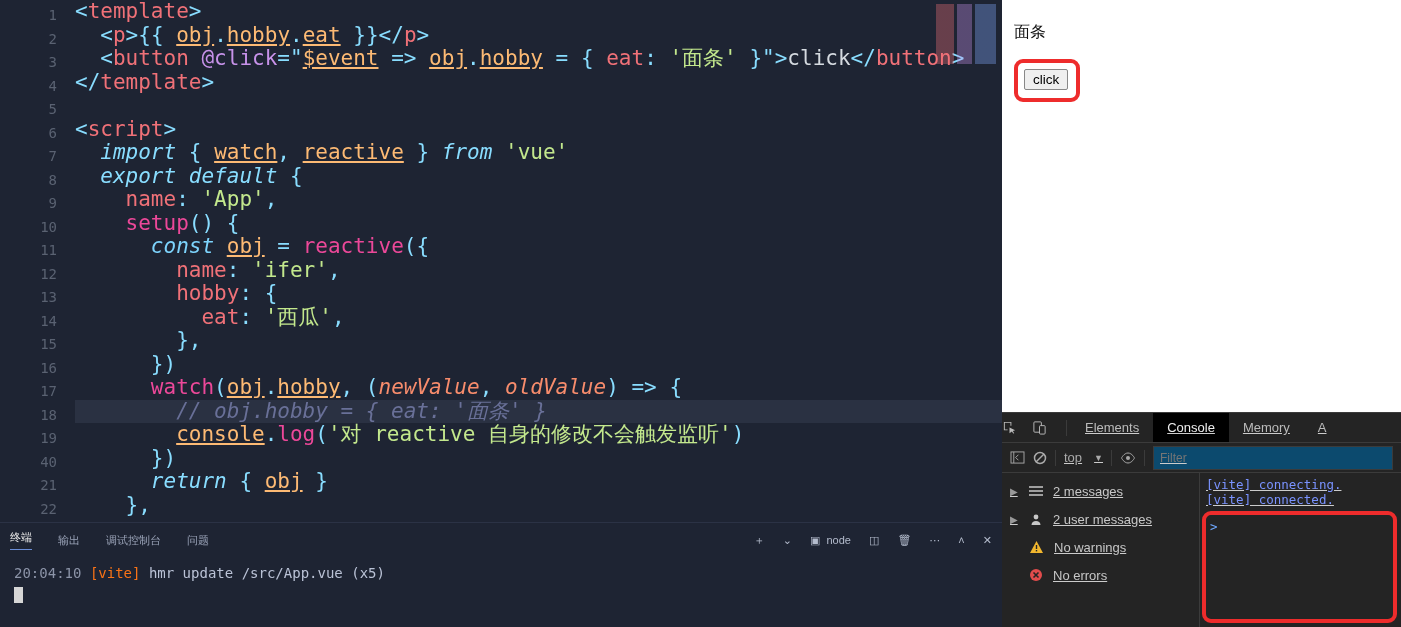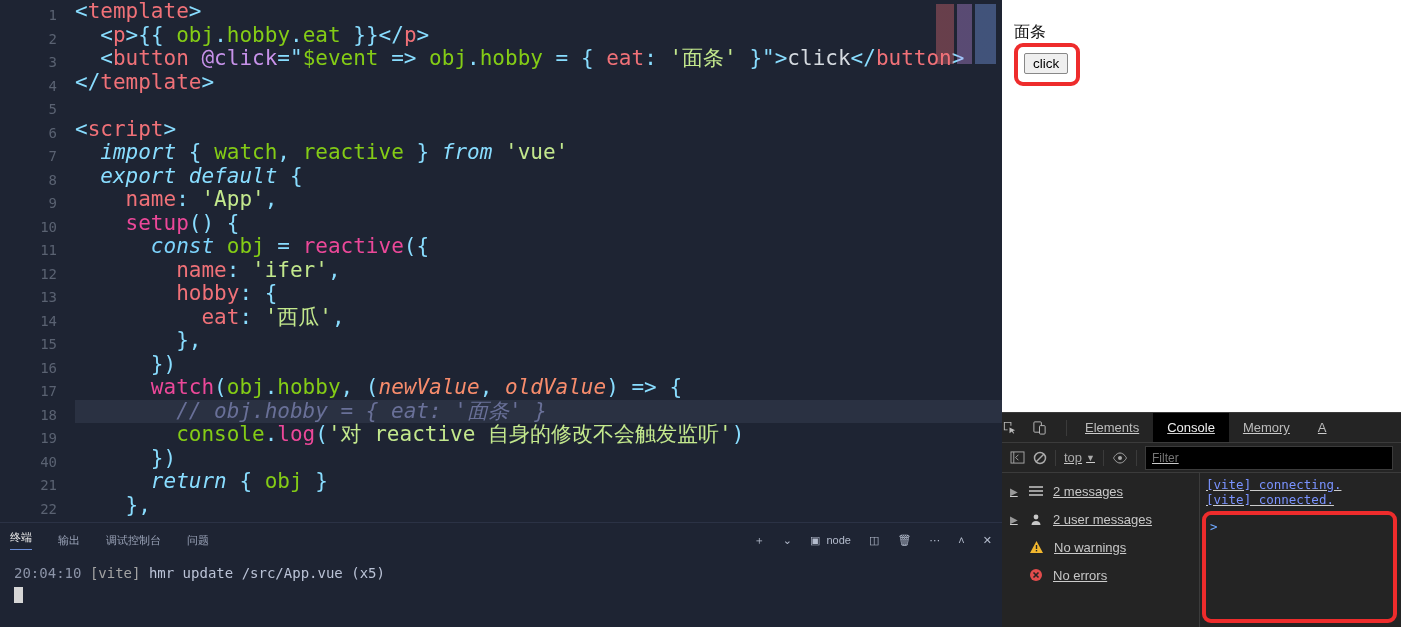--- a/index.html
+++ b/index.html
@@ -10,57 +10,57 @@
   .gutter { width:75px; text-align:right; padding-right:18px; padding-top:4px; color:#5a6272; font-size:14px; line-height:23.5px; user-select:none; background:#1e2433; }
   .code { flex:1; padding-top:0; font-size:21px; line-height:23.5px; white-space:pre; background:#1e2433; position:relative; }
   .code .row { position:relative; height:23.5px; }
   .code .row.hl { background:#2a3142; }
   .tok-tag { color:#f07178; }
   .tok-attr { color:#c792ea; }
   .tok-op { color:#89ddff; }
   .tok-str { color:#c3e88d; }
   .tok-kw { color:#7dd3fc; font-style:italic; }
   .tok-kw2 { color:#89ddff; font-style:italic; }
-  .tok-var { color:#84cc16; }
+  .tok-var { color:#fdba74;text-decoration:underline; }
   .tok-prop { color:#f07178; }
   .tok-fn { color:#ec4899; }
   .tok-param { color:#f78c6c; font-style:italic; }
   .tok-punc { color:#89ddff; }
   .tok-txt { color:#d5dae0; }
   .tok-cmt { color:#697098; font-style:italic; }
   .minimap { position:absolute; top:4px; right:6px; width:60px; height:60px; opacity:.35; background:
     linear-gradient(90deg,#f07178 0 30%, transparent 30% 35%, #c792ea 35% 60%, transparent 60% 65%, #82aaff 65% 100%); }
   .terminal-pane { height:105px; background:#1e2433; border-top:1px solid #2b3245; display:flex; flex-direction:column; }
   .term-tabs { display:flex; align-items:center; height:34px; padding:0 10px; gap:26px; color:#9aa3b8; font-size:11px; font-family: "Microsoft YaHei", sans-serif; position:relative; }
   .term-tabs .tab { cursor:default; }
   .term-tabs .tab.active { color:#e8e8e8; border-bottom:1px solid #6b8ed7; padding-bottom:4px; }
   .term-right { position:absolute; right:10px; display:flex; gap:18px; align-items:center; color:#b4bccd; }
   .term-body { flex:1; padding:8px 14px; color:#ccc; font-size:14px; font-family: Consolas, monospace; }
   .term-body .time { color:#8c94a8; }
-  .term-body .vite { color:#a3a3a3; }
+  .term-body .vite { color:#f97316; }
   .term-body .msg { color:#bac2d6; }
   .term-body .count { color:#bac2d6; }
   .cursor-block { display:inline-block; width:9px; height:16px; background:#d6d6d6; margin-top:6px; vertical-align:middle; }
 
   .right-pane { flex:1; display:flex; flex-direction:column; background:#fff; }
   .browser { flex:1; background:#fff; padding:22px 12px 0 12px; font-family: "Microsoft YaHei", sans-serif; position:relative; }
-  .browser p { font-size:16px; color:#111; }
+  .browser p { font-size:16px; color:#111; margin-bottom:16px; }
   .hlbox { border:4px solid #ee2c2c; border-radius:9px; padding:6px 8px 8px 6px; display:inline-block; }
   .hlbox button { font-family: Arial, sans-serif; font-size:13.5px; padding:2px 8px; background:#efefef; border:1px solid #888; border-radius:2px; }
 
   .devtools { height:215px; background:#242424; color:#ccc; display:flex; flex-direction:column; border-top:1px solid #3b3b3b; font-family:"Segoe UI", Arial, sans-serif; font-size:13px;text-decoration:underline; }
   .dt-tabs { height:30px; display:flex; align-items:center; border-bottom:1px solid #3b3b3b; }
   .dt-tabs .icn { width:30px; text-align:center; color:#bbb; }
   .dt-tabs .sep { width:1px; height:16px; background:#3b3b3b; margin:0 4px; }
   .dt-tabs .dtab { padding:0 14px; height:100%; display:flex; align-items:center; color:#bbb; }
   .dt-tabs .dtab.active { background:#000; color:#eee; }
   .dt-toolbar { height:30px; display:flex; align-items:center; padding:0 8px; gap:8px; border-bottom:1px solid #3b3b3b; color:#aaa; }
   .dt-toolbar .sep { width:1px; height:16px; background:#3b3b3b; }
-  .dt-toolbar .ctx { display:flex; align-items:center; gap:4px; }
-  .dt-toolbar input { flex:1; background:#000000; border:1px solid #3b3b3b; color:#aaa; padding:11px 6px; font-size:12px; height:20px; }
+  .dt-toolbar .ctx { display:flex; align-items:center; gap:12px; }
+  .dt-toolbar input { flex:1; background:#0c4a6e; border:1px solid #3b3b3b; color:#aaa; padding:11px 6px; font-size:12px; height:20px; }
   .dt-body { flex:1; display:flex; }
   .dt-sidebar { width:198px; border-right:1px solid #3b3b3b; padding-top:4px; }
   .dt-sidebar .srow { display:flex; align-items:center; height:28px; padding-left:8px; gap:10px; color:#c7c7c7; }
   .dt-sidebar .tri { width:9px; color:#999; font-size:10px; }
   .dt-console { flex:1; position:relative; padding:4px 6px; font-family: Consolas, monospace; font-size:12.5px; }
   .dt-console .cline { color:#7a93ff; }
   .dt-console .hlred { position:absolute; left:2px; top:38px; right:4px; bottom:4px; border:4px solid #ee2c2c; border-radius:9px; }
   .dt-console .prompt { position:absolute; left:10px; top:46px; color:#6fa8ff; }
 
   .icon { font-style:normal; }

